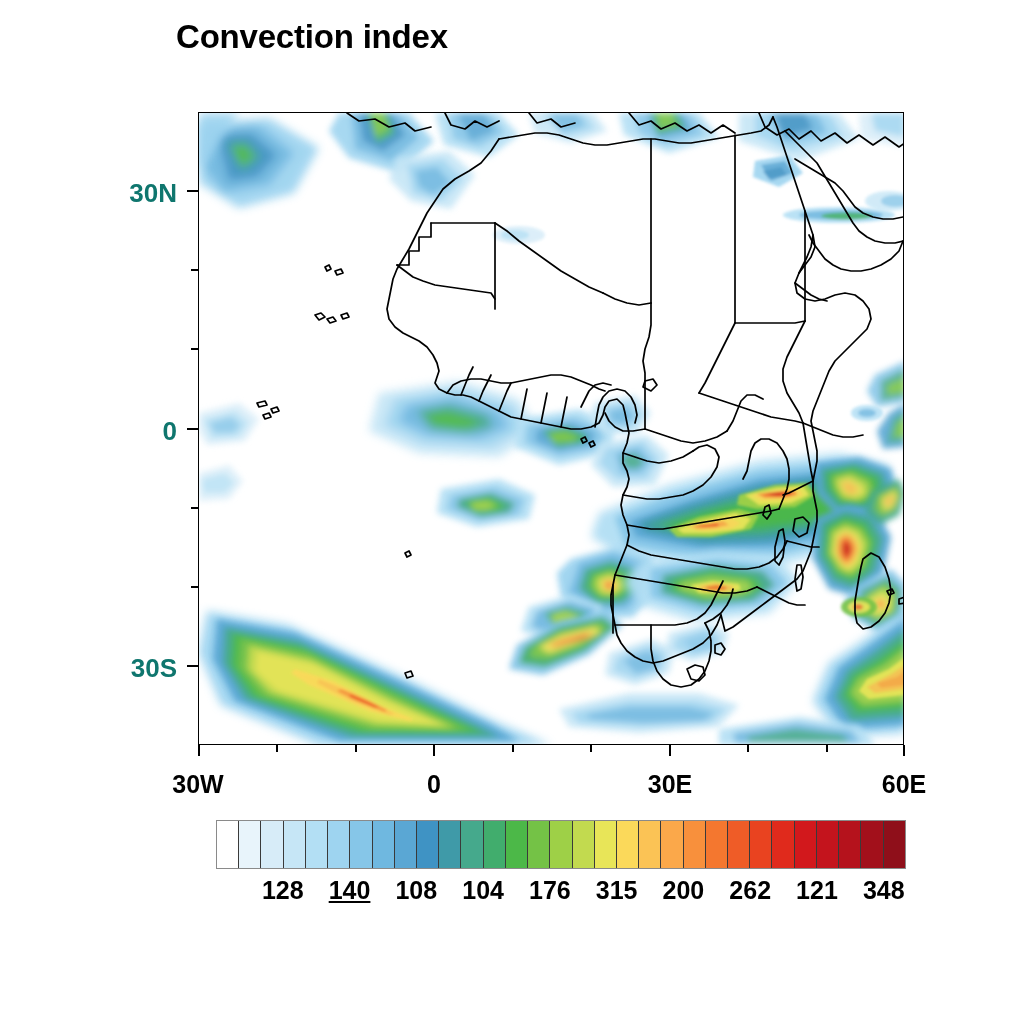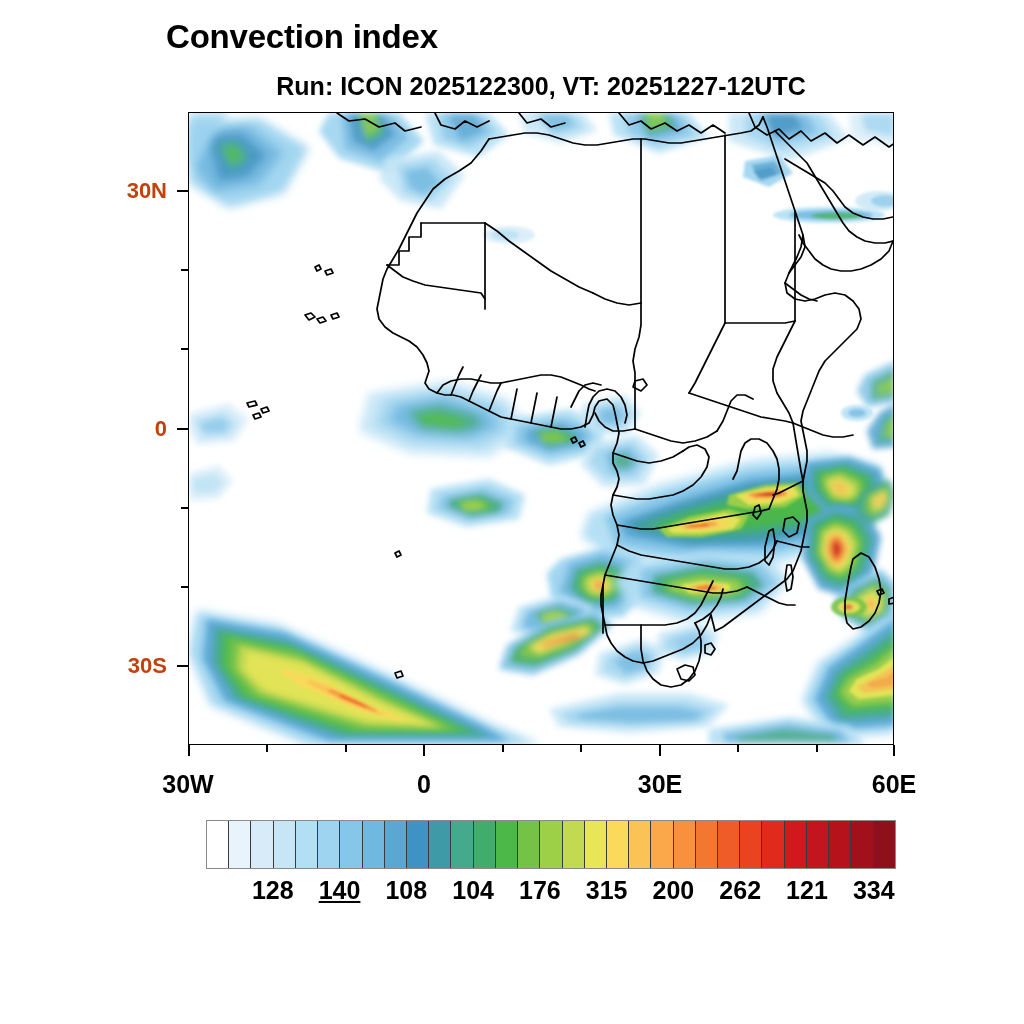--- a/index.html
+++ b/index.html
@@ -3,21 +3,21 @@
 <meta charset="utf-8">
 <style>
   html,body{margin:0;padding:0;}
   body{
     width:1024px;height:1024px;
     background:#ffffff;
     font-family:"Liberation Sans", sans-serif;
     overflow:hidden;
     position:relative;
   }
-  #root{position:absolute;left:6px;top:0;width:916px;height:1024px;}
+  #root{position:absolute;left:16px;top:0;width:916px;height:1024px;}
 
   
   .title{
     position:absolute;
     left:160px; top:18px;
     font-size:33px; font-weight:bold; color:#000;
     letter-spacing:-0.2px;
     white-space:nowrap;
   }
   .subtitle{
@@ -44,21 +44,21 @@
   
   .tick{position:absolute;background:#000;}
   .tick-l{width:11px;height:1.5px;}
   .tick-l.minor{width:7px;}
   .tick-b{width:1.5px;height:11px;}
   .tick-b.minor{height:7px;}
 
   .ylab{
     position:absolute;
     text-align:right;
-    font-size:22px;font-weight:bold;color:#c2410c;
+    font-size:26px;font-weight:bold;color:#0f766e;
     white-space:nowrap;
   }
   .xlab{
     position:absolute;
     text-align:center;
     font-size:25px;font-weight:bold;color:#000;
     white-space:nowrap;
   }
 
   
@@ -90,21 +90,20 @@
     transform:translateX(-50%);
     white-space:nowrap;
   }
 </style>
 </head>
 <body>
 
 <div id="root">
 
   <div class="title">Convection index</div>
-  <div class="subtitle">Run: ICON 2025122300,  VT: 20251227-12UTC</div>
 
   <div id="mapframe">
     <svg id="mapsvg" viewBox="0 0 706 633" preserveAspectRatio="none">
       <defs>
 
         <filter id="sb" x="-60%" y="-60%" width="220%" height="220%">
           <feGaussianBlur stdDeviation="5"></feGaussianBlur>
         </filter>
         <filter id="sm" x="-60%" y="-60%" width="220%" height="220%">
           <feGaussianBlur stdDeviation="3"></feGaussianBlur>
@@ -633,16 +632,16 @@
   <div id="cbarlabels">
       <div class="cl" style="left: 266.774px;">128</div>
       <div class="cl" style="left: 333.548px; text-decoration: underline;">140</div>
       <div class="cl" style="left: 400.323px;">108</div>
       <div class="cl" style="left: 467.097px;">104</div>
       <div class="cl" style="left: 533.871px;">176</div>
       <div class="cl" style="left: 600.645px;">315</div>
       <div class="cl" style="left: 667.419px;">200</div>
       <div class="cl" style="left: 734.194px;">262</div>
       <div class="cl" style="left: 800.968px;">121</div>
-      <div class="cl" style="left: 867.742px;">334</div>
+      <div class="cl" style="left: 867.742px;">348</div>
     </div>
 
 </div>
 
 </body></html>

